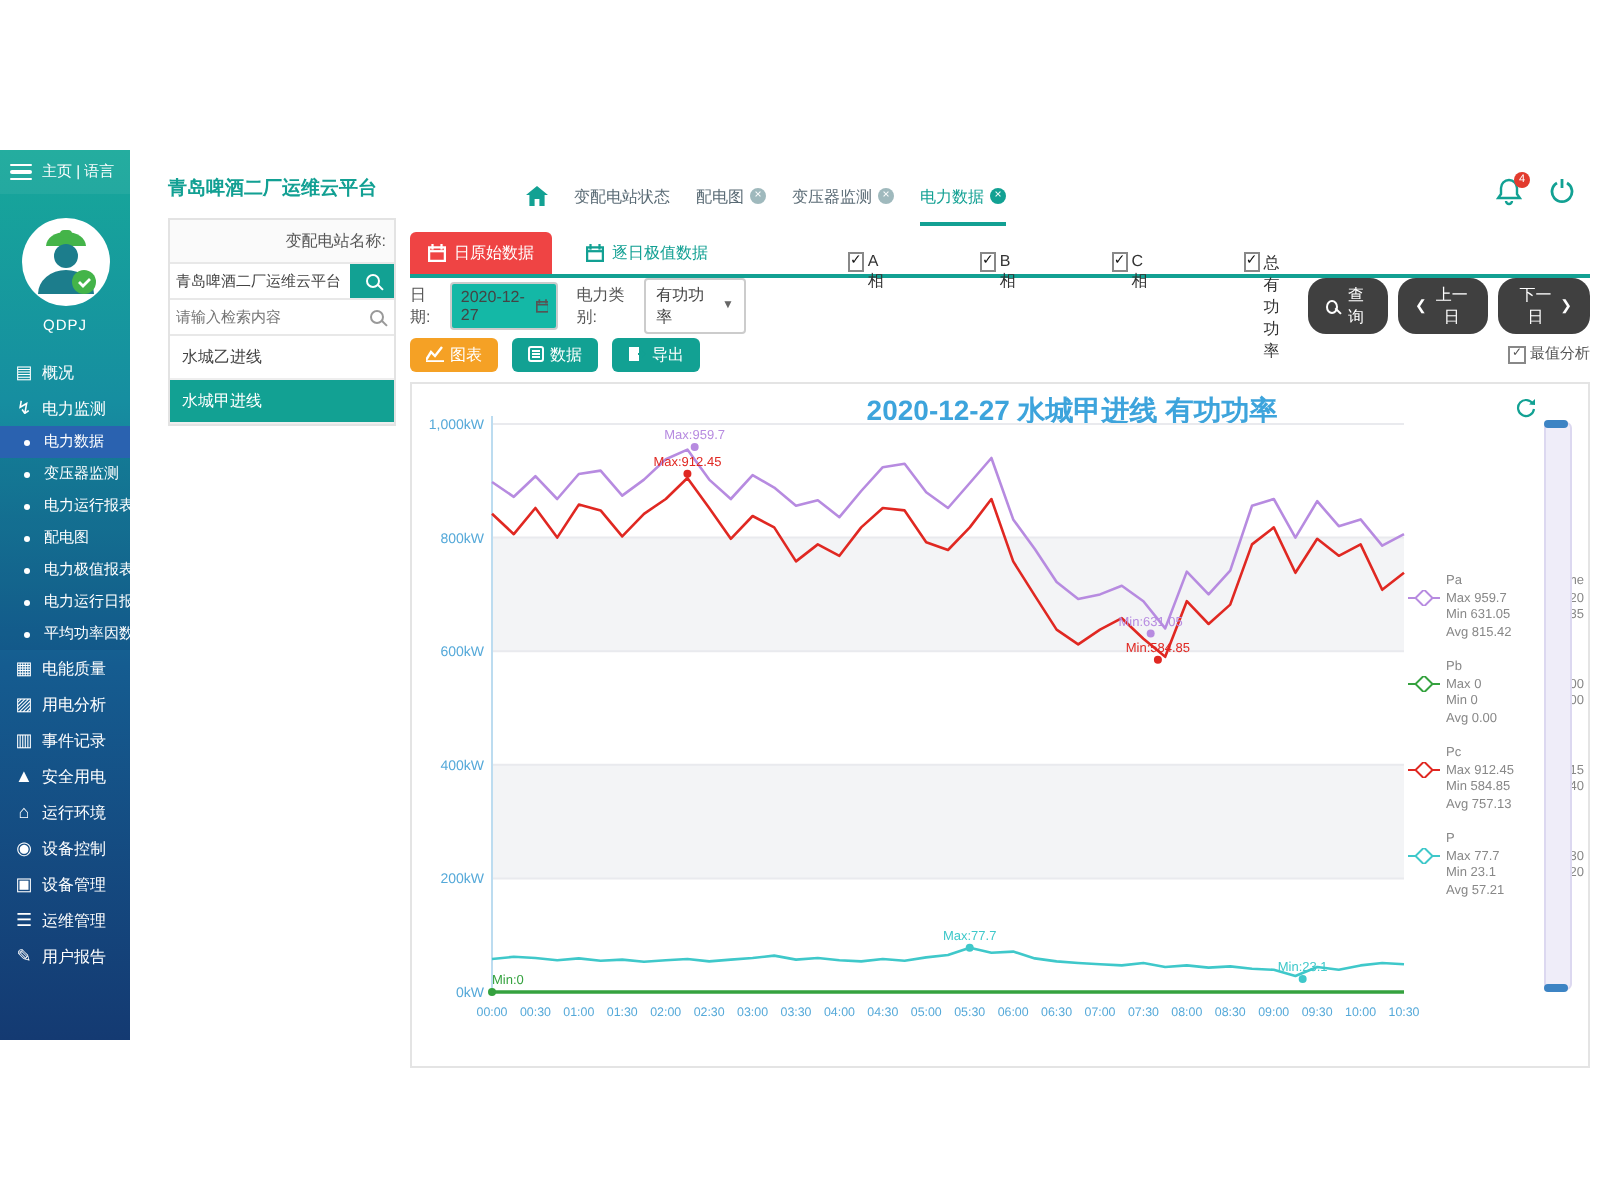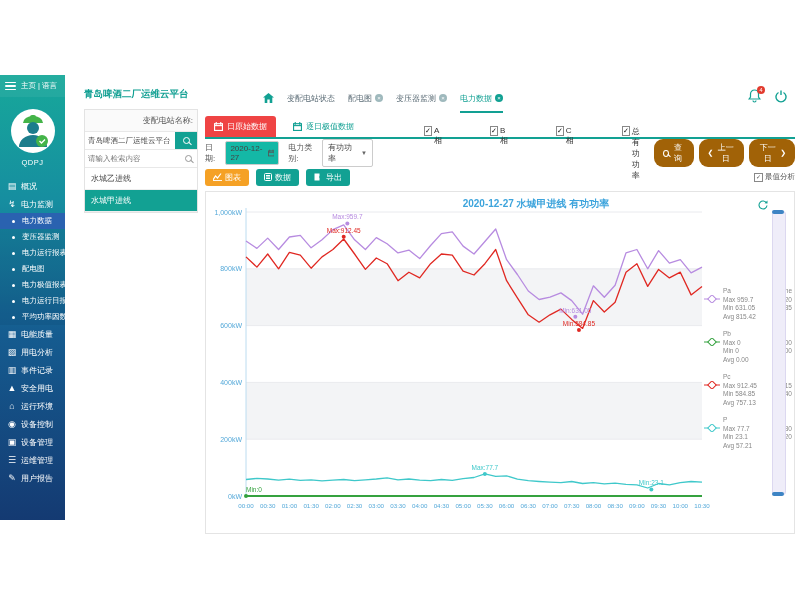--- a/index.html
+++ b/index.html
@@ -54,30 +54,30 @@
   .subtabs{display:flex;align-items:flex-end;gap:8px;height:26px;border-bottom:2px solid #12a193;background:#fff;}
   .stab{display:flex;align-items:center;gap:4px;font-size:8px;padding:5px 9px;border-radius:3px 3px 0 0;cursor:pointer;}
   .stab.active{background:#ef4444;color:#fff;}
   .stab.idle{color:#12a093;background:#fff;}
   .filters{display:flex;align-items:center;gap:5px;height:22px;margin-top:3px;font-size:8px;color:#555;}
   .dinput{display:flex;align-items:center;gap:3px;border:1px solid #ccc;border-radius:2px;background:#14b8a6;padding:2px 4px;font-size:8px;color:#444;cursor:text;}
   .dsel{display:flex;align-items:center;gap:8px;border:1px solid #ccc;border-radius:2px;background:#fff;padding:2px 5px;font-size:8px;color:#444;cursor:pointer;}
   .dsel .car{font-size:6px;color:#666;}
   .chk{display:flex;align-items:flex-start;gap:2px;font-size:8px;color:#333;cursor:pointer;padding-left:40px;}
   .box{width:8px;height:8px;border:1px solid #888;background:#fff;font-size:7px;line-height:8px;text-align:center;color:#111;}
-  .tbtn{display:flex;align-items:center;gap:3px;background:#a16207;color:#fff;font-size:8px;border:none;border-radius:9px;padding:3px 9px;cursor:pointer;font-family:inherit;}
+  .tbtn{display:flex;align-items:center;gap:3px;background:#404040;color:#fff;font-size:8px;border:none;border-radius:9px;padding:3px 9px;cursor:pointer;font-family:inherit;}
   .vrow{display:flex;align-items:center;gap:7px;height:22px;margin-top:2px;}
   .vbtn{display:flex;align-items:center;gap:3px;color:#fff;font-size:8px;border:none;border-radius:3px;padding:3px 8px;cursor:pointer;background:#12a193;font-family:inherit;}
   .vbtn.orange{background:#f5a125;}
   .maxchk{margin-left:auto;display:flex;align-items:center;gap:2px;font-size:7.5px;color:#555;cursor:pointer;}
   .maxchk .box{width:7px;height:7px;font-size:6px;line-height:7px;color:#555;}
 
   
   .cpanel{position:relative;margin-top:3px;height:341px;background:#fff;border:1px solid #e4e4e4;}
-  .ctitle{position:absolute;left:150px;width:360px;top:5px;text-align:center;font-size:10px;font-weight:bold;color:#3da4dc;}
+  .ctitle{position:absolute;left:150px;width:360px;top:5px;text-align:center;font-size:14px;font-weight:bold;color:#3da4dc;}
   .legend{position:absolute;left:498px;top:95px;width:88px;font-size:6.5px;color:#888;}
   .lg-entry{margin-bottom:9px;display:flex;gap:3px;cursor:pointer;}
   .lg-mark{flex:0 0 16px;padding-top:8px;}
   .lg-rows{flex:1;}
   .lg-row{display:flex;justify-content:space-between;line-height:8.5px;}
   .slider{position:absolute;left:566px;top:19px;width:12px;height:282px;background:#efedf9;border:1px solid #dcd8f0;border-radius:3px;cursor:grab;}
   .handle{position:absolute;left:-1px;width:12px;height:4px;background:#3d84c4;border-radius:2px;cursor:ns-resize;}
   .restore{position:absolute;left:552px;top:4px;cursor:pointer;}
 </style>
 </head>

